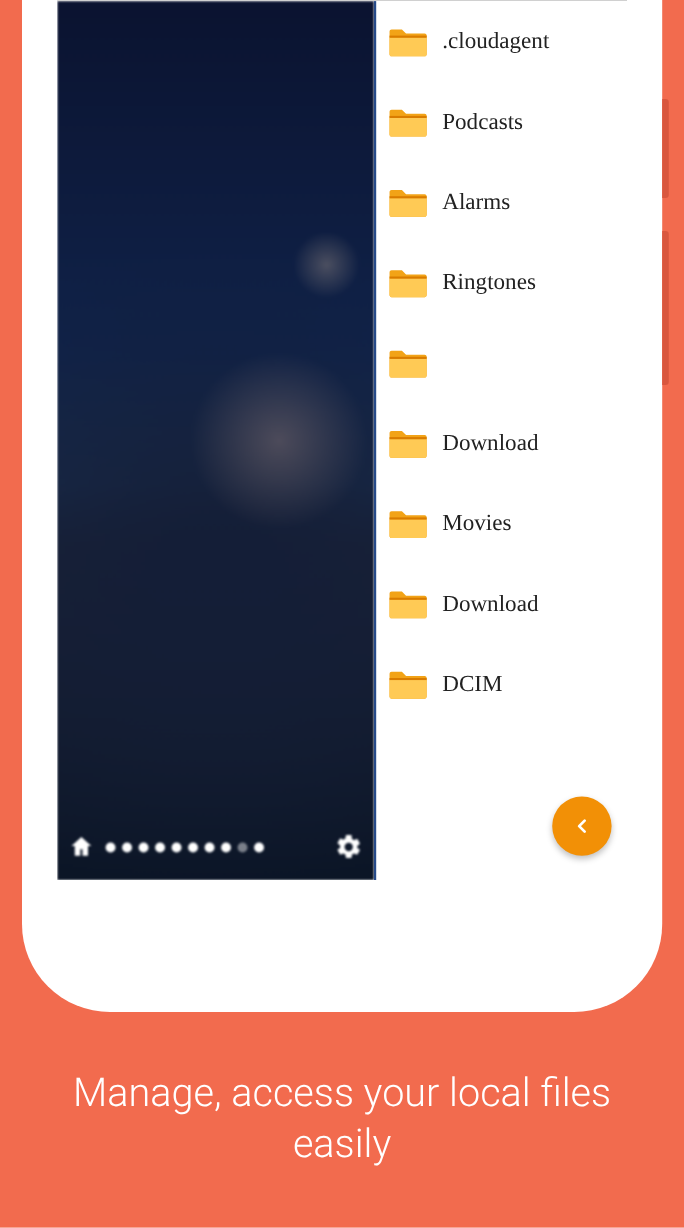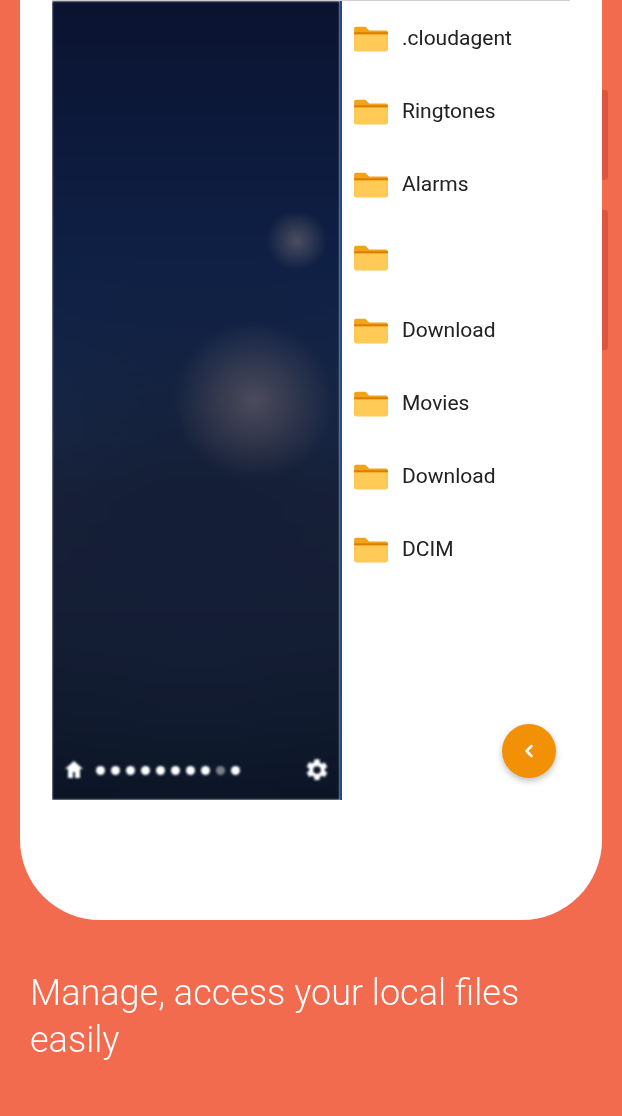--- a/index.html
+++ b/index.html
@@ -80,20 +80,21 @@
     width: 26px; height: 26px; color:#fff;
   }
   .gear-icon svg { width:100%; height:100%; display:block; }
 
   .file-panel {
     flex: 1;
     background: #fff;
     border-left: 2px solid #264a89;
     overflow: hidden;
     position: relative;
+    font-family: Liberation Serif, serif;
   }
   .file-list { display:flex; flex-direction:column; }
   .file-row {
     display: flex;
     align-items: center;
     height: 73px;
     padding: 0 10px;
     gap: 12px;
   }
   .folder-icon {
@@ -116,20 +117,21 @@
     box-shadow: 0 3px 6px rgba(0,0,0,0.25);
     display:flex; align-items:center; justify-content:center;
     color:#fff;
   }
   .fab svg { width:20px; height:20px; display:block; }
 
   .caption {
     position: absolute;
     left: 0; right: 0;
     top: 970px;
+    text-align: center;
     color: #fff;
     font-size: 36px;
     font-weight: 300;
     line-height: 1.3;
     padding: 0 30px;
   }
 </style>
 </head>
 <body>
 
@@ -180,31 +182,41 @@
             <span class="file-label">.cloudagent</span>
           </div>
           <div class="file-row">
             <span class="folder-icon">
               <svg viewBox="0 0 40 32">
                 <path fill="#f2a317" d="M2 6c0-1.1.9-2 2-2h10l4 4h18c1.1 0 2 .9 2 2v18c0 1.1-.9 2-2 2H4c-1.1 0-2-.9-2-2V6z"></path>
                 <path fill="#ffca55" d="M2 12h36v16c0 1.1-.9 2-2 2H4c-1.1 0-2-.9-2-2V12z"></path>
                 <rect x="2" y="10" width="36" height="2" fill="#d97c00"></rect>
               </svg>
             </span>
+            <span class="file-label">Podcasts</span>
+          </div>
+          <div class="file-row">
+            <span class="folder-icon">
+              <svg viewBox="0 0 40 32">
+                <path fill="#f2a317" d="M2 6c0-1.1.9-2 2-2h10l4 4h18c1.1 0 2 .9 2 2v18c0 1.1-.9 2-2 2H4c-1.1 0-2-.9-2-2V6z"></path>
+                <path fill="#ffca55" d="M2 12h36v16c0 1.1-.9 2-2 2H4c-1.1 0-2-.9-2-2V12z"></path>
+                <rect x="2" y="10" width="36" height="2" fill="#d97c00"></rect>
+              </svg>
+            </span>
+            <span class="file-label">Alarms</span>
+          </div>
+          <div class="file-row">
+            <span class="folder-icon">
+              <svg viewBox="0 0 40 32">
+                <path fill="#f2a317" d="M2 6c0-1.1.9-2 2-2h10l4 4h18c1.1 0 2 .9 2 2v18c0 1.1-.9 2-2 2H4c-1.1 0-2-.9-2-2V6z"></path>
+                <path fill="#ffca55" d="M2 12h36v16c0 1.1-.9 2-2 2H4c-1.1 0-2-.9-2-2V12z"></path>
+                <rect x="2" y="10" width="36" height="2" fill="#d97c00"></rect>
+              </svg>
+            </span>
             <span class="file-label">Ringtones</span>
-          </div>
-          <div class="file-row">
-            <span class="folder-icon">
-              <svg viewBox="0 0 40 32">
-                <path fill="#f2a317" d="M2 6c0-1.1.9-2 2-2h10l4 4h18c1.1 0 2 .9 2 2v18c0 1.1-.9 2-2 2H4c-1.1 0-2-.9-2-2V6z"></path>
-                <path fill="#ffca55" d="M2 12h36v16c0 1.1-.9 2-2 2H4c-1.1 0-2-.9-2-2V12z"></path>
-                <rect x="2" y="10" width="36" height="2" fill="#d97c00"></rect>
-              </svg>
-            </span>
-            <span class="file-label">Alarms</span>
           </div>
           <div class="file-row">
             <span class="folder-icon">
               <svg viewBox="0 0 40 32">
                 <path fill="#f2a317" d="M2 6c0-1.1.9-2 2-2h10l4 4h18c1.1 0 2 .9 2 2v18c0 1.1-.9 2-2 2H4c-1.1 0-2-.9-2-2V6z"></path>
                 <path fill="#ffca55" d="M2 12h36v16c0 1.1-.9 2-2 2H4c-1.1 0-2-.9-2-2V12z"></path>
                 <rect x="2" y="10" width="36" height="2" fill="#d97c00"></rect>
               </svg>
             </span>
           </div>

